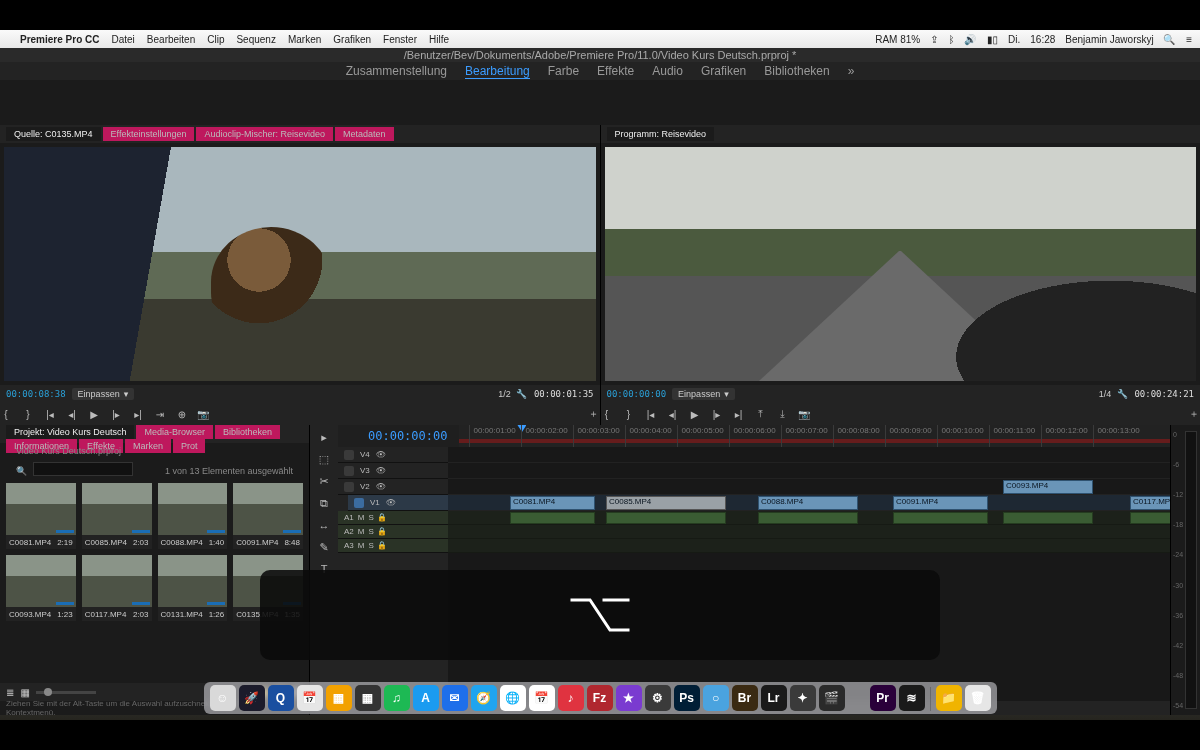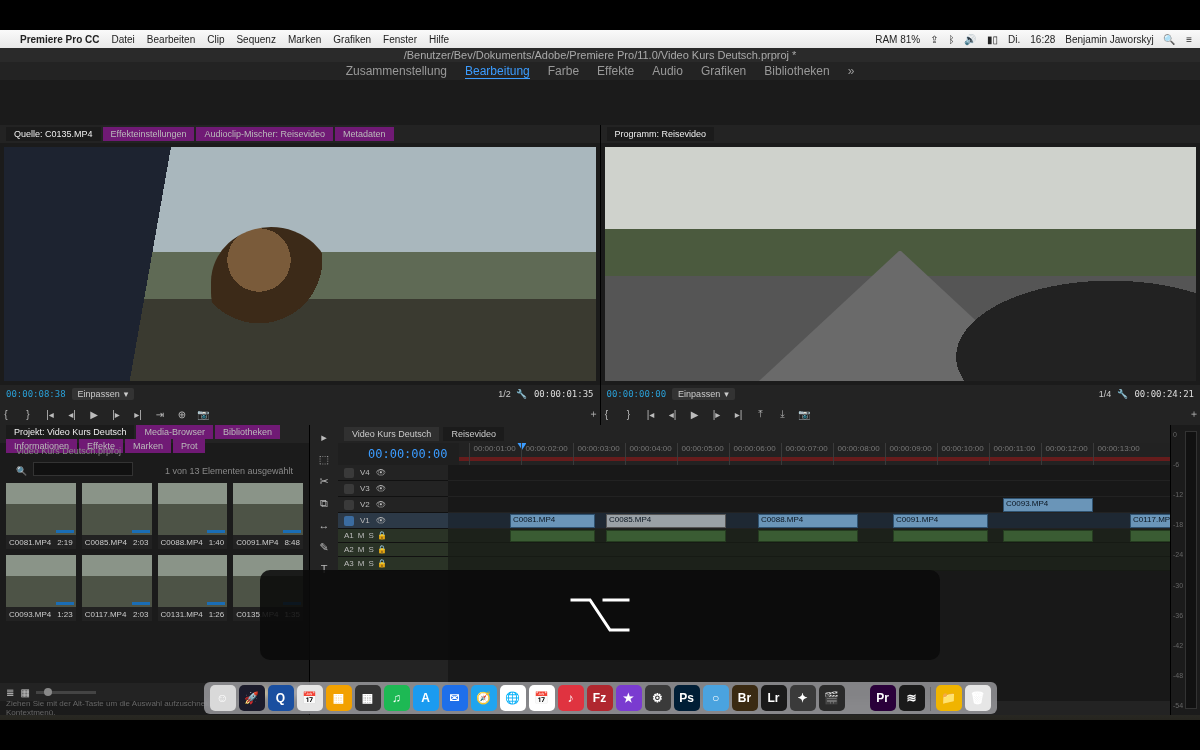--- a/index.html
+++ b/index.html
@@ -20,21 +20,21 @@
 .workspace-row { height: 18px; background: #232323; display: flex; align-items: center; justify-content: center; gap: 18px; font-size: 12px; color: #999; }
 .workspace-row .ws { cursor: default; }
 .workspace-row .ws.active { color: #3b9cff; border-bottom: 1px solid #3b9cff; }
 
 
 .editor { display: flex; flex-direction: column; background: #1b1b1b; }
 .viewers { display: flex; height: 300px; margin-top: 45px; }
 .viewer { flex: 1; display: flex; flex-direction: column; background: #1b1b1b; border-right: 1px solid #000; }
 .viewer:last-child { border-right: none; }
 .panel-tabs { height: 18px; display: flex; align-items: center; gap: 2px; padding: 0 6px; font-size: 9px; background: #232323; }
-.panel-tabs .tab { padding: 2px 8px; color: #bbb; background: #701a75; }
+.panel-tabs .tab { padding: 2px 8px; color: #bbb; background: #be185d; }
 .panel-tabs .tab.active { background: #1b1b1b; color: #eee; }
 .video-frame { flex: 1; background: #000; margin: 4px; position: relative; overflow: hidden; }
 .scene { width: 100%; height: 100%; position: relative; }
 
 .scene.dog { background: linear-gradient(#a9b7bd 0 45%, #5f6a55 45% 65%, #3a3a30 65% 100%); }
 .scene.dog::before { content:""; position:absolute; left:35%; top:34%; width:120px; height:110px; background: radial-gradient(circle at 40% 30%, #7a5b3a 0 30%, #3c2a18 30% 60%, transparent 60%); border-radius: 50% 50% 40% 40%; filter: blur(0.3px);}
 .scene.dog::after { content:""; position:absolute; left:0; top:0; width:40%; height:100%; background: linear-gradient(100deg,#1d2330 0 60%, transparent 60%);}
 
 .scene.road { background: linear-gradient(#cfd2cc 0 35%, #4b5a3e 35% 55%, #555 55% 100%); }
 .scene.road::before { content:""; position:absolute; left:50%; bottom:0; width:2px; height:0; border-left:140px solid transparent; border-right:140px solid transparent; border-bottom:130px solid #6a6a6a; transform: translateX(-50%);}
@@ -75,21 +75,21 @@
 .ruler { flex:1; position:relative; height:100%; background:#222; font-size:8px; color:#777;}
 .ruler .tick { position:absolute; top:0; height:100%; border-left:1px solid #3a3a3a; padding-left:2px;}
 .ruler .tick::after{content:attr(data-label); position:absolute; top:1px; left:3px; font-size:8px;}
 .playhead { position:absolute; top:0; bottom:0; width:1px; background:#3b9cff; left:62px;}
 .playhead::before{content:""; position:absolute; top:0; left:-4px; width:9px; height:7px; background:#3b9cff; clip-path: polygon(0 0,100% 0,50% 100%);}
 .wa-bar { position:absolute; top:14px; left:0; right:0; height:4px; background:#661c1c;}
 .tracks { flex:1; display:flex; }
 .track-heads { width:110px; background:#232323; display:flex; flex-direction:column;}
 .track-heads .vh { height:16px; border-bottom:1px solid #111; display:flex; align-items:center; padding:0 6px; font-size:8px; gap:6px; color:#bbb;}
 .track-heads .vh .tog{ width:10px; height:10px; background:#3a3a3a; border-radius:2px;}
-.track-heads .vh.v1 { background:#2c3947;}
+.track-heads .vh.v1 { background:#2c3947;margin-left:10px;}
 .track-heads .ah { height:14px; border-bottom:1px solid #111; display:flex; align-items:center; padding:0 6px; font-size:8px; gap:4px; color:#bbb; background:#2a3326;}
 .track-area { flex:1; position:relative; background:#181818;}
 .track-row { position:absolute; left:0; right:0; height:16px; border-bottom:1px solid #222;}
 .track-row.audio { height:14px; background:#1c211a; border-bottom:1px solid #161a14;}
 .tclip { position:absolute; top:1px; height:14px; background:#6a95b8; border:1px solid #2f5270; font-size:8px; color:#0a1520; padding:0 2px; overflow:hidden; white-space:nowrap;}
 .tclip.grey { background:#9aa1a6; border-color:#555;}
 .tclip.a { background:#3a5c33; border-color:#253c20; top:0; height:12px;}
 .tl-scroll { height:14px; background:#232323;}
 
 .audiometer { width:30px; background:#1b1b1b; border-left:1px solid #000; position:relative;}
@@ -314,24 +314,20 @@
       <div>▸</div>
       <div>⬚</div>
       <div>✂</div>
       <div>⧉</div>
       <div>↔</div>
       <div>✎</div>
       <div>T</div>
     </div>
 
     <div class="timeline">
-      <div class="tl-tabs">
-        <span class="tab">Video Kurs Deutsch</span>
-        <span class="tab active">Reisevideo</span>
-      </div>
       <div class="tl-head">
         <span class="tc">00:00:00:00</span>
         <div class="ruler" id="ruler">
           <div class="wa-bar"></div>
           <div class="playhead"></div>
         <div class="tick" data-label="00:00:01:00" style="left: 10px;"></div>
             <div class="tick" data-label="00:00:02:00" style="left: 62px;"></div>
             <div class="tick" data-label="00:00:03:00" style="left: 114px;"></div>
             <div class="tick" data-label="00:00:04:00" style="left: 166px;"></div>
             <div class="tick" data-label="00:00:05:00" style="left: 218px;"></div>

